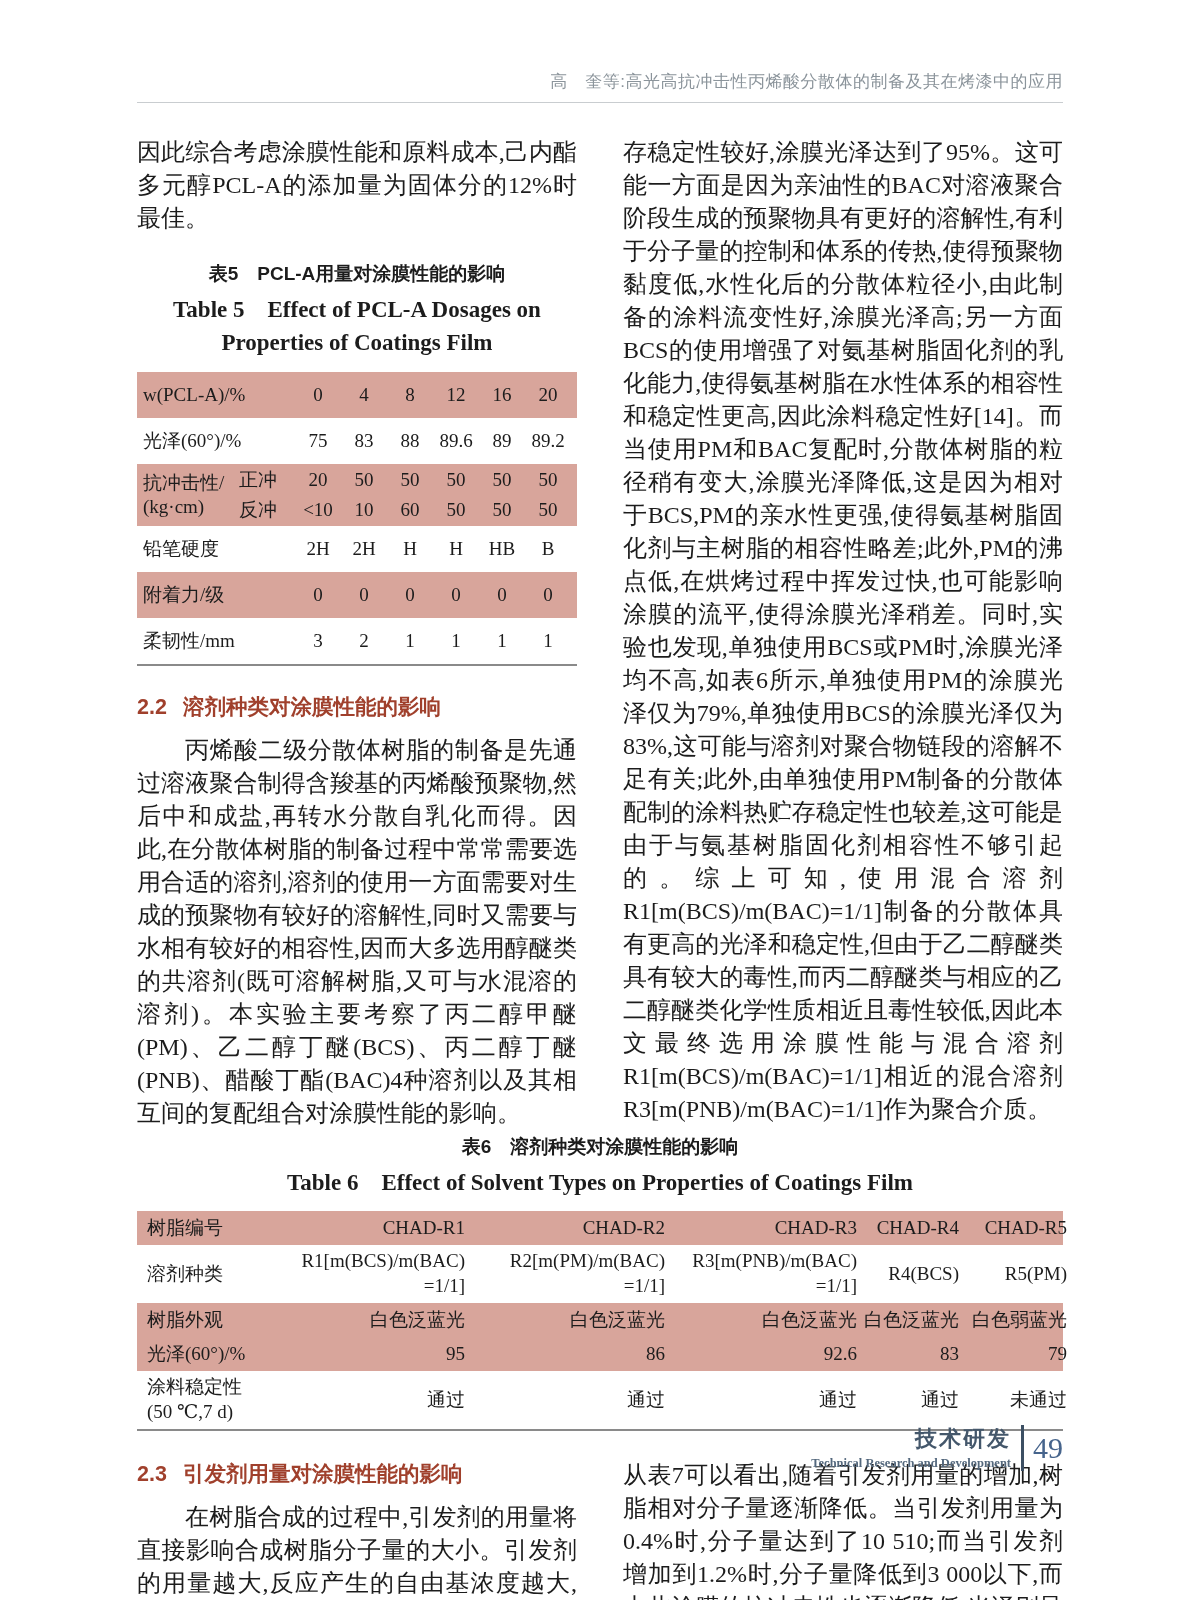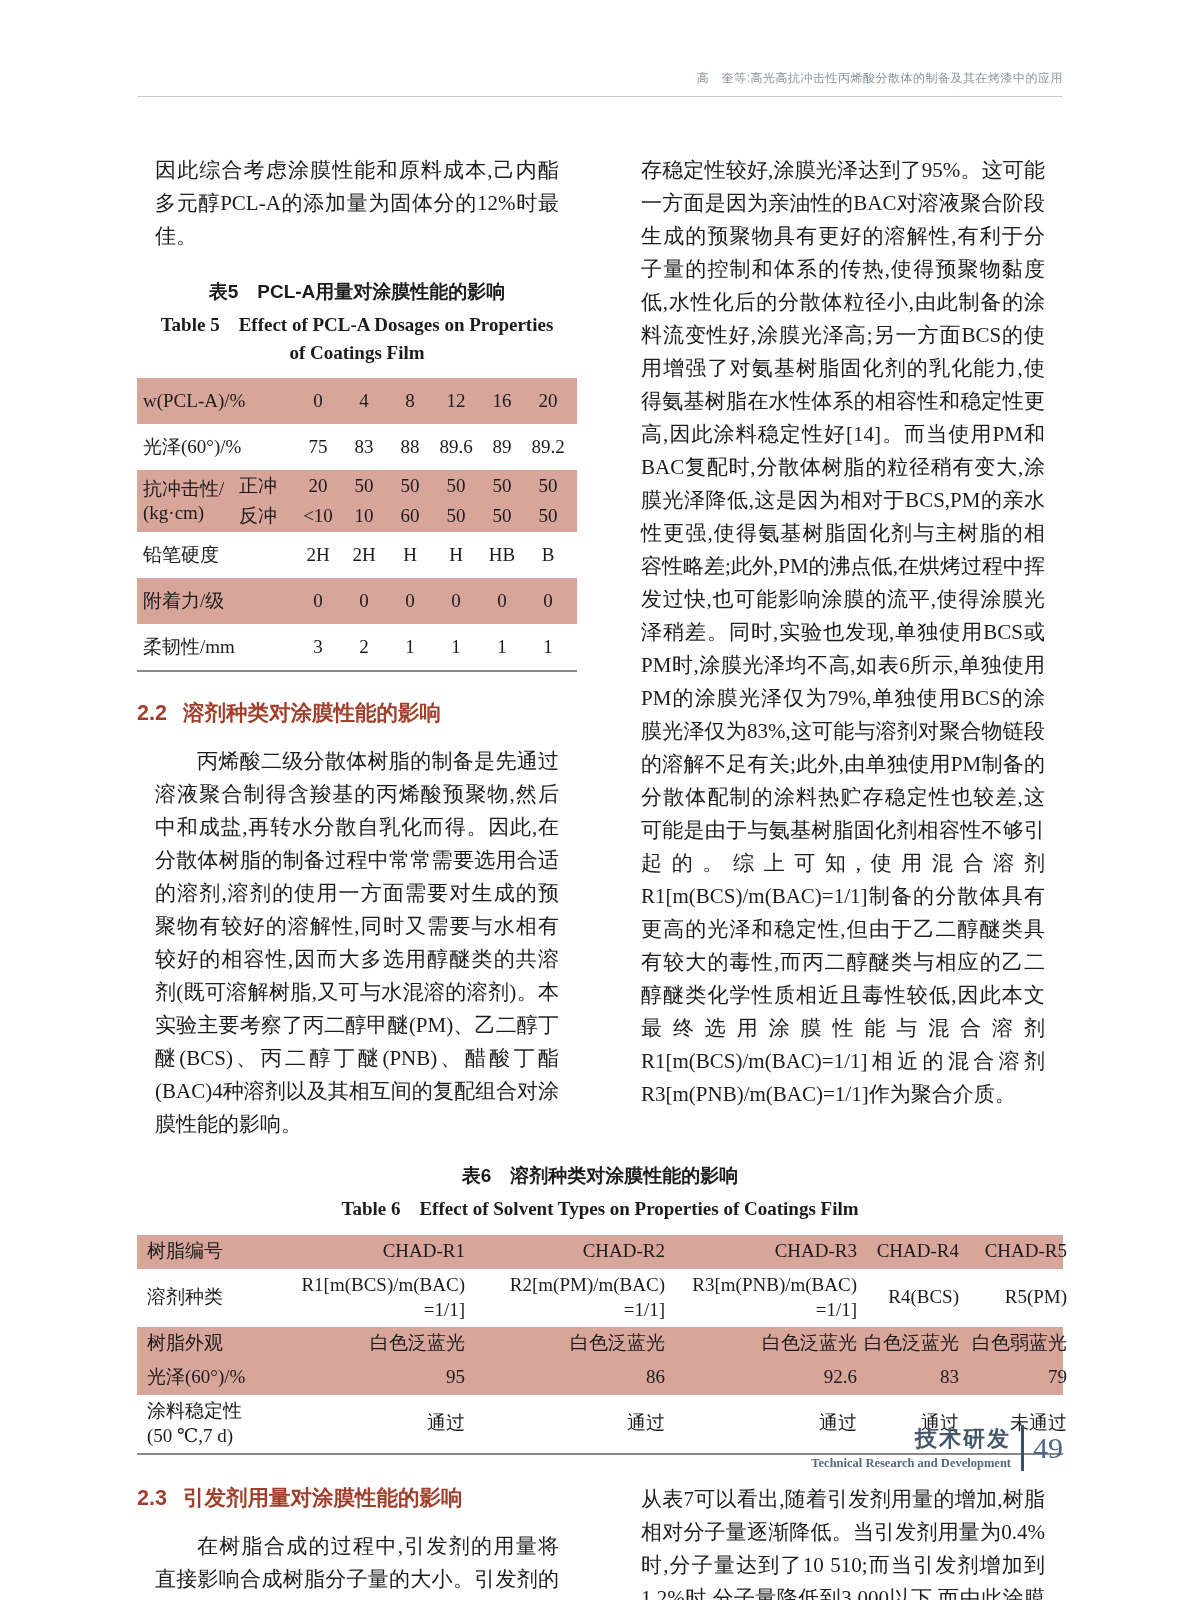--- a/index.html
+++ b/index.html
@@ -4,44 +4,44 @@
 <style>
   html,body{margin:0;padding:0;}
   body{
     width:1187px;height:1600px;background:#ffffff;overflow:hidden;position:relative;
     font-family:"Liberation Serif","DejaVu Serif",serif;color:#1c1c1c;
   }
   .page{position:absolute;inset:0;}
 
   
   .running-header{position:absolute;top:70px;left:137px;width:926px;}
-  .running-title{text-align:right;color:#8b949b;font-size:12px;letter-spacing:.5px;
+  .running-title{text-align:right;color:#8b949b;font-size:17px;letter-spacing:.5px;
     font-family:"Liberation Sans","DejaVu Sans",sans-serif;}
   .header-rule{margin-top:9px;border-top:1px solid #c9cdd0;height:0;}
 
   
   .content{position:absolute;top:136px;left:137px;width:926px;}
   .two-col{display:flex;gap:46px;}
   .col{flex:1;min-width:0;}
   .upper{min-height:744px;}
   .lower{margin-top:22px;}
 
-  .para{font-size:21px;line-height:33px;text-align:justify;margin:18px;}
+  .para{font-size:24px;line-height:33px;text-align:justify;margin:0;}
   .para.indent{text-indent:2em;}
   .para + .para{margin-top:0;}
 
   
   .sec-heading{font-family:"Liberation Sans","DejaVu Sans",sans-serif;
     color:#a0402c;font-size:21.5px;font-weight:bold;margin:26px 0 13px 0;}
   .sec-heading .sec-num{margin-right:16px;}
 
   
   .cap-zh{font-family:"Liberation Sans","DejaVu Sans",sans-serif;font-weight:bold;
     font-size:19px;text-align:center;margin-top:26px;white-space:pre-line;}
-  .cap-en{font-weight:bold;font-size:19px;text-align:center;line-height:1.45;
+  .cap-en{font-weight:bold;font-size:23px;text-align:center;line-height:1.45;
     margin:6px auto 12px auto;max-width:410px;white-space:pre-line;}
   .cap-en.wide{max-width:820px;}
 
   
   .t5{width:100%;border-bottom:2px solid #8a8a8a;font-size:19px;}
   .t5row{display:grid;grid-template-columns:152px repeat(6,1fr);align-items:center;
     min-height:30px;padding:8px 6px;}
   .t5row .lbl{text-align:left;}
   .t5row .val{text-align:center;}
   .pink{background:#d8a59b;}

